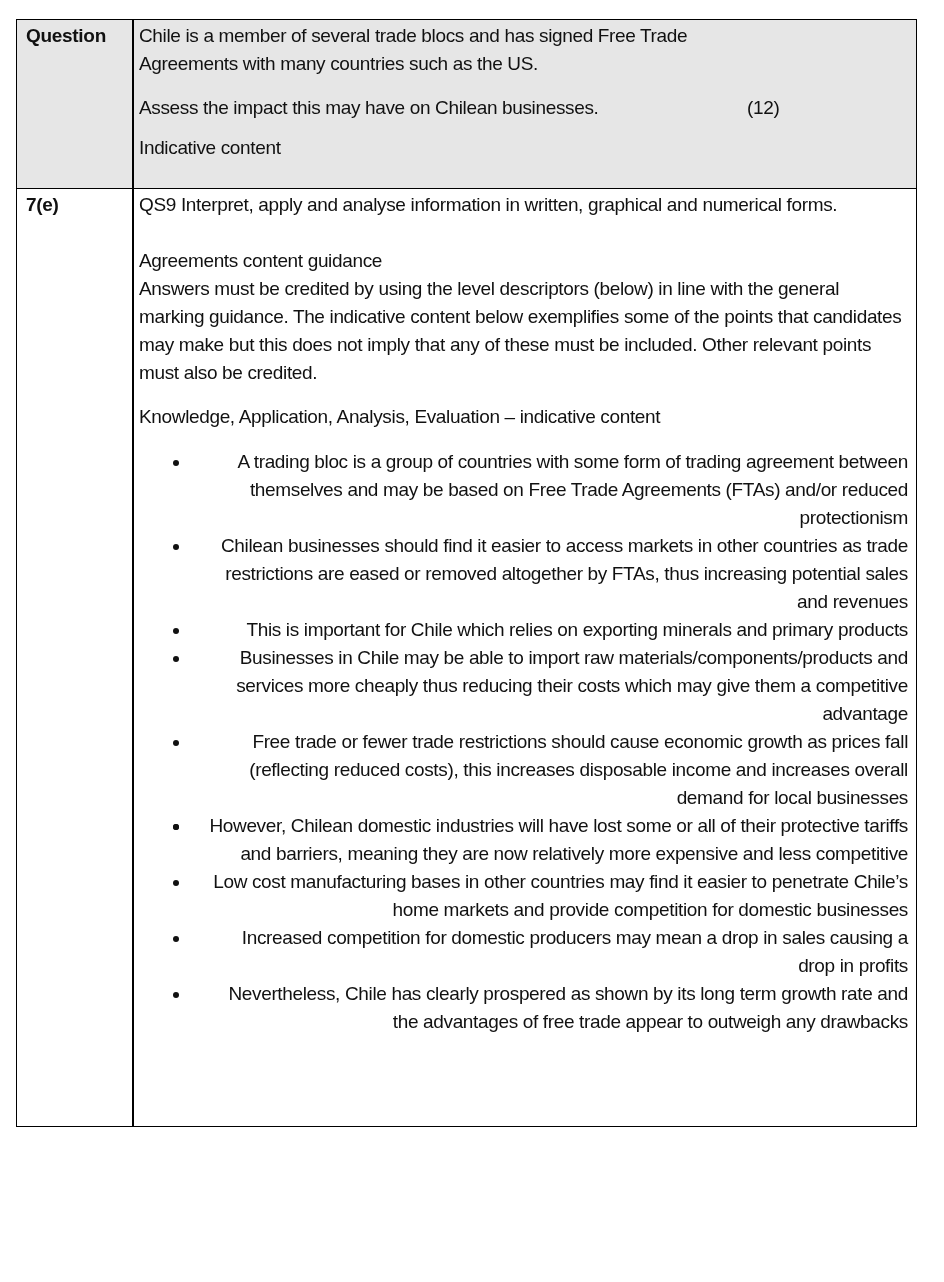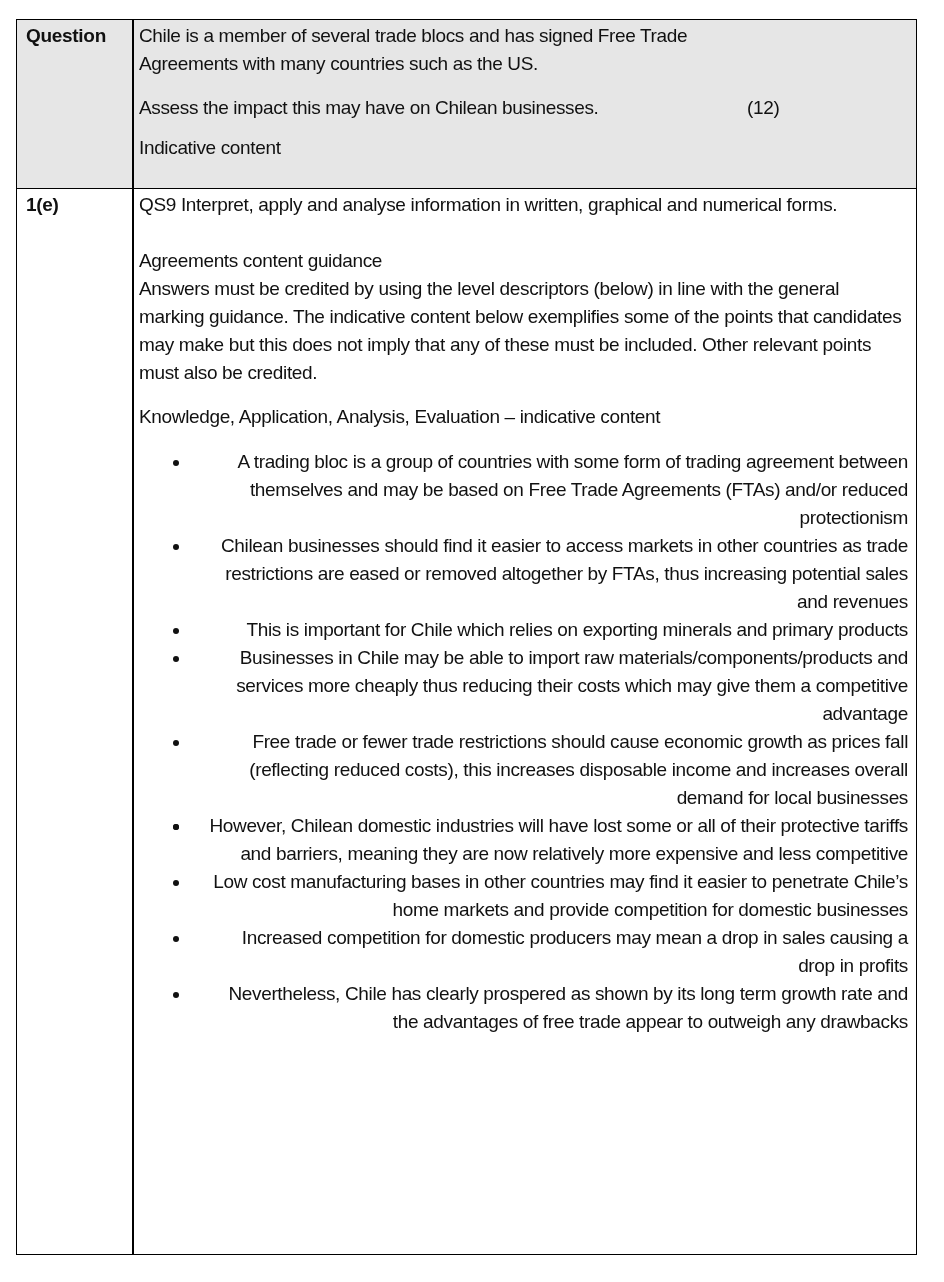--- a/index.html
+++ b/index.html
@@ -1,18 +1,18 @@
 <!DOCTYPE html>
 <html><head>
 <meta charset="utf-8">
 <style>
   html, body { margin: 0; padding: 0; background: #ffffff; }
   body { width: 944px; height: 1282px; position: relative; overflow: hidden;
          font-family: "Liberation Sans", sans-serif; color: #111; }
-  .tbl { position: absolute; left: 16px; top: 19px; width: 901px; height: 1236px;
+  .tbl { position: absolute; left: 16px; top: 19px; width: 901px; height: 1108px;
          border: 1.5px solid #000; box-sizing: border-box; }
   .hdr { position: absolute; left: 0; top: 0; right: 0; height: 169px;
          background: #e6e6e6; border-bottom: 1.5px solid #000; box-sizing: border-box; }
   .vline { position: absolute; left: 115px; top: 0; bottom: 0; width: 1.5px; background: #000; }
   .lbl { position: absolute; left: 9px; font-weight: bold; font-size: 19px; line-height: 28px; letter-spacing: -0.3px; }
   .cell { position: absolute; left: 122px; right: 8px; font-size: 19px; line-height: 28px; letter-spacing: -0.35px; }
   .b { font-weight: normal; }
   p { margin: 0; }
   ul { margin: 0; padding: 0; list-style: none; text-align: right; }
   li { position: relative; padding-left: 68px; font-size: 19px; line-height: 28px; letter-spacing: -0.35px; }
@@ -30,21 +30,21 @@
   <div class="cell" style="top:2px;">
     <p>Chile is a member of several trade blocs and has signed Free Trade</p>
     <p>Agreements with many countries such as the US.</p>
     <p style="margin-top:16px; position:relative;">
       <span>Assess the impact this may have on Chilean businesses.</span>
       <span class="b" style="position:absolute; left:608px;">(12)</span>
     </p>
     <p class="b" style="margin-top:12px;">Indicative content</p>
   </div>
 
-  <div class="lbl" style="top:171px;">1(e)</div>
+  <div class="lbl" style="top:171px;">7(e)</div>
 
   <div class="cell" style="top:171px;">
     <p><span class="b">QS9</span><span> Interpret, apply and analyse information in written, graphical and numerical forms.</span></p>
     <p class="b" style="margin-top:28px;">Agreements content guidance</p>
     <p>Answers must be credited by using the level descriptors (below) in line with the general marking guidance. The indicative content below exemplifies some of the points that candidates may make but this does not imply that any of these must be included. Other relevant points must also be credited.</p>
     <p class="b" style="margin-top:16px;">Knowledge, Application, Analysis, Evaluation – indicative content</p>
     <ul style="margin-top:17px;">
       <li><span class="dot"></span><span>A trading bloc is a group of countries with some form of trading agreement between themselves and may be based on Free Trade Agreements (FTAs) and/or reduced protectionism</span></li>
       <li><span class="dot"></span><span>Chilean businesses should find it easier to access markets in other countries as trade restrictions are eased or removed altogether by FTAs, thus increasing potential sales and revenues</span></li>
       <li><span class="dot"></span><span>This is important for Chile which relies on exporting minerals and primary products</span></li>

